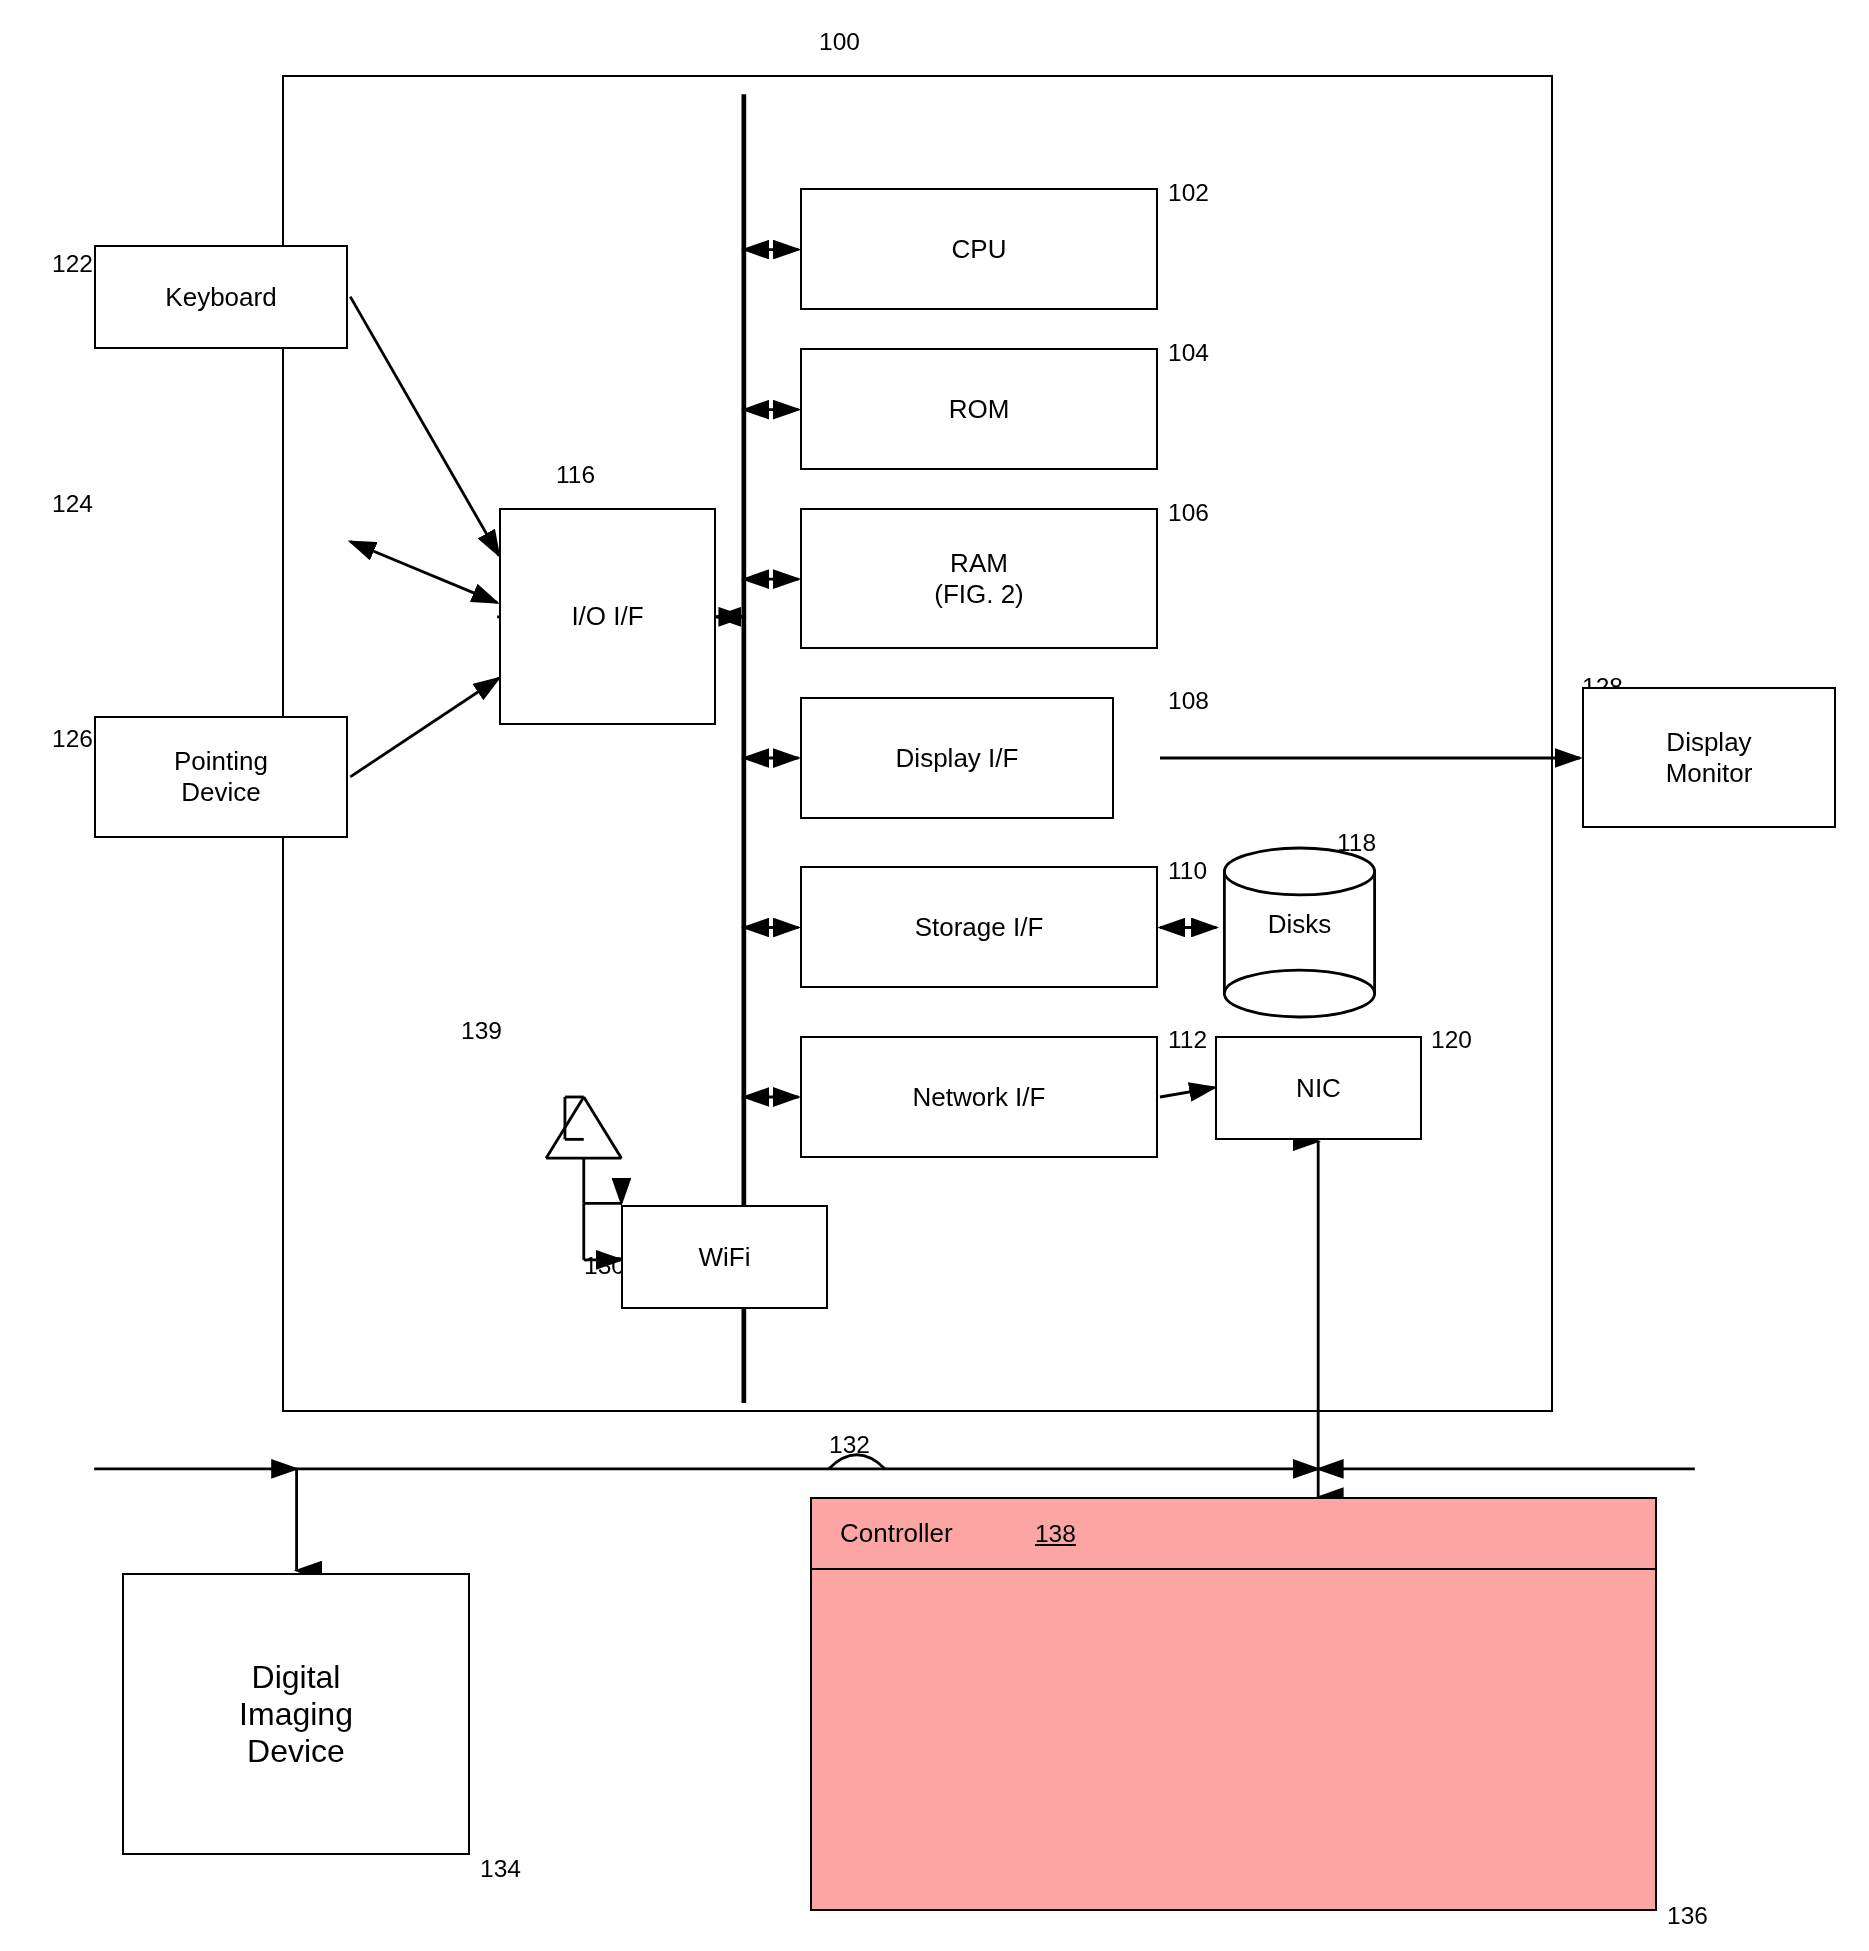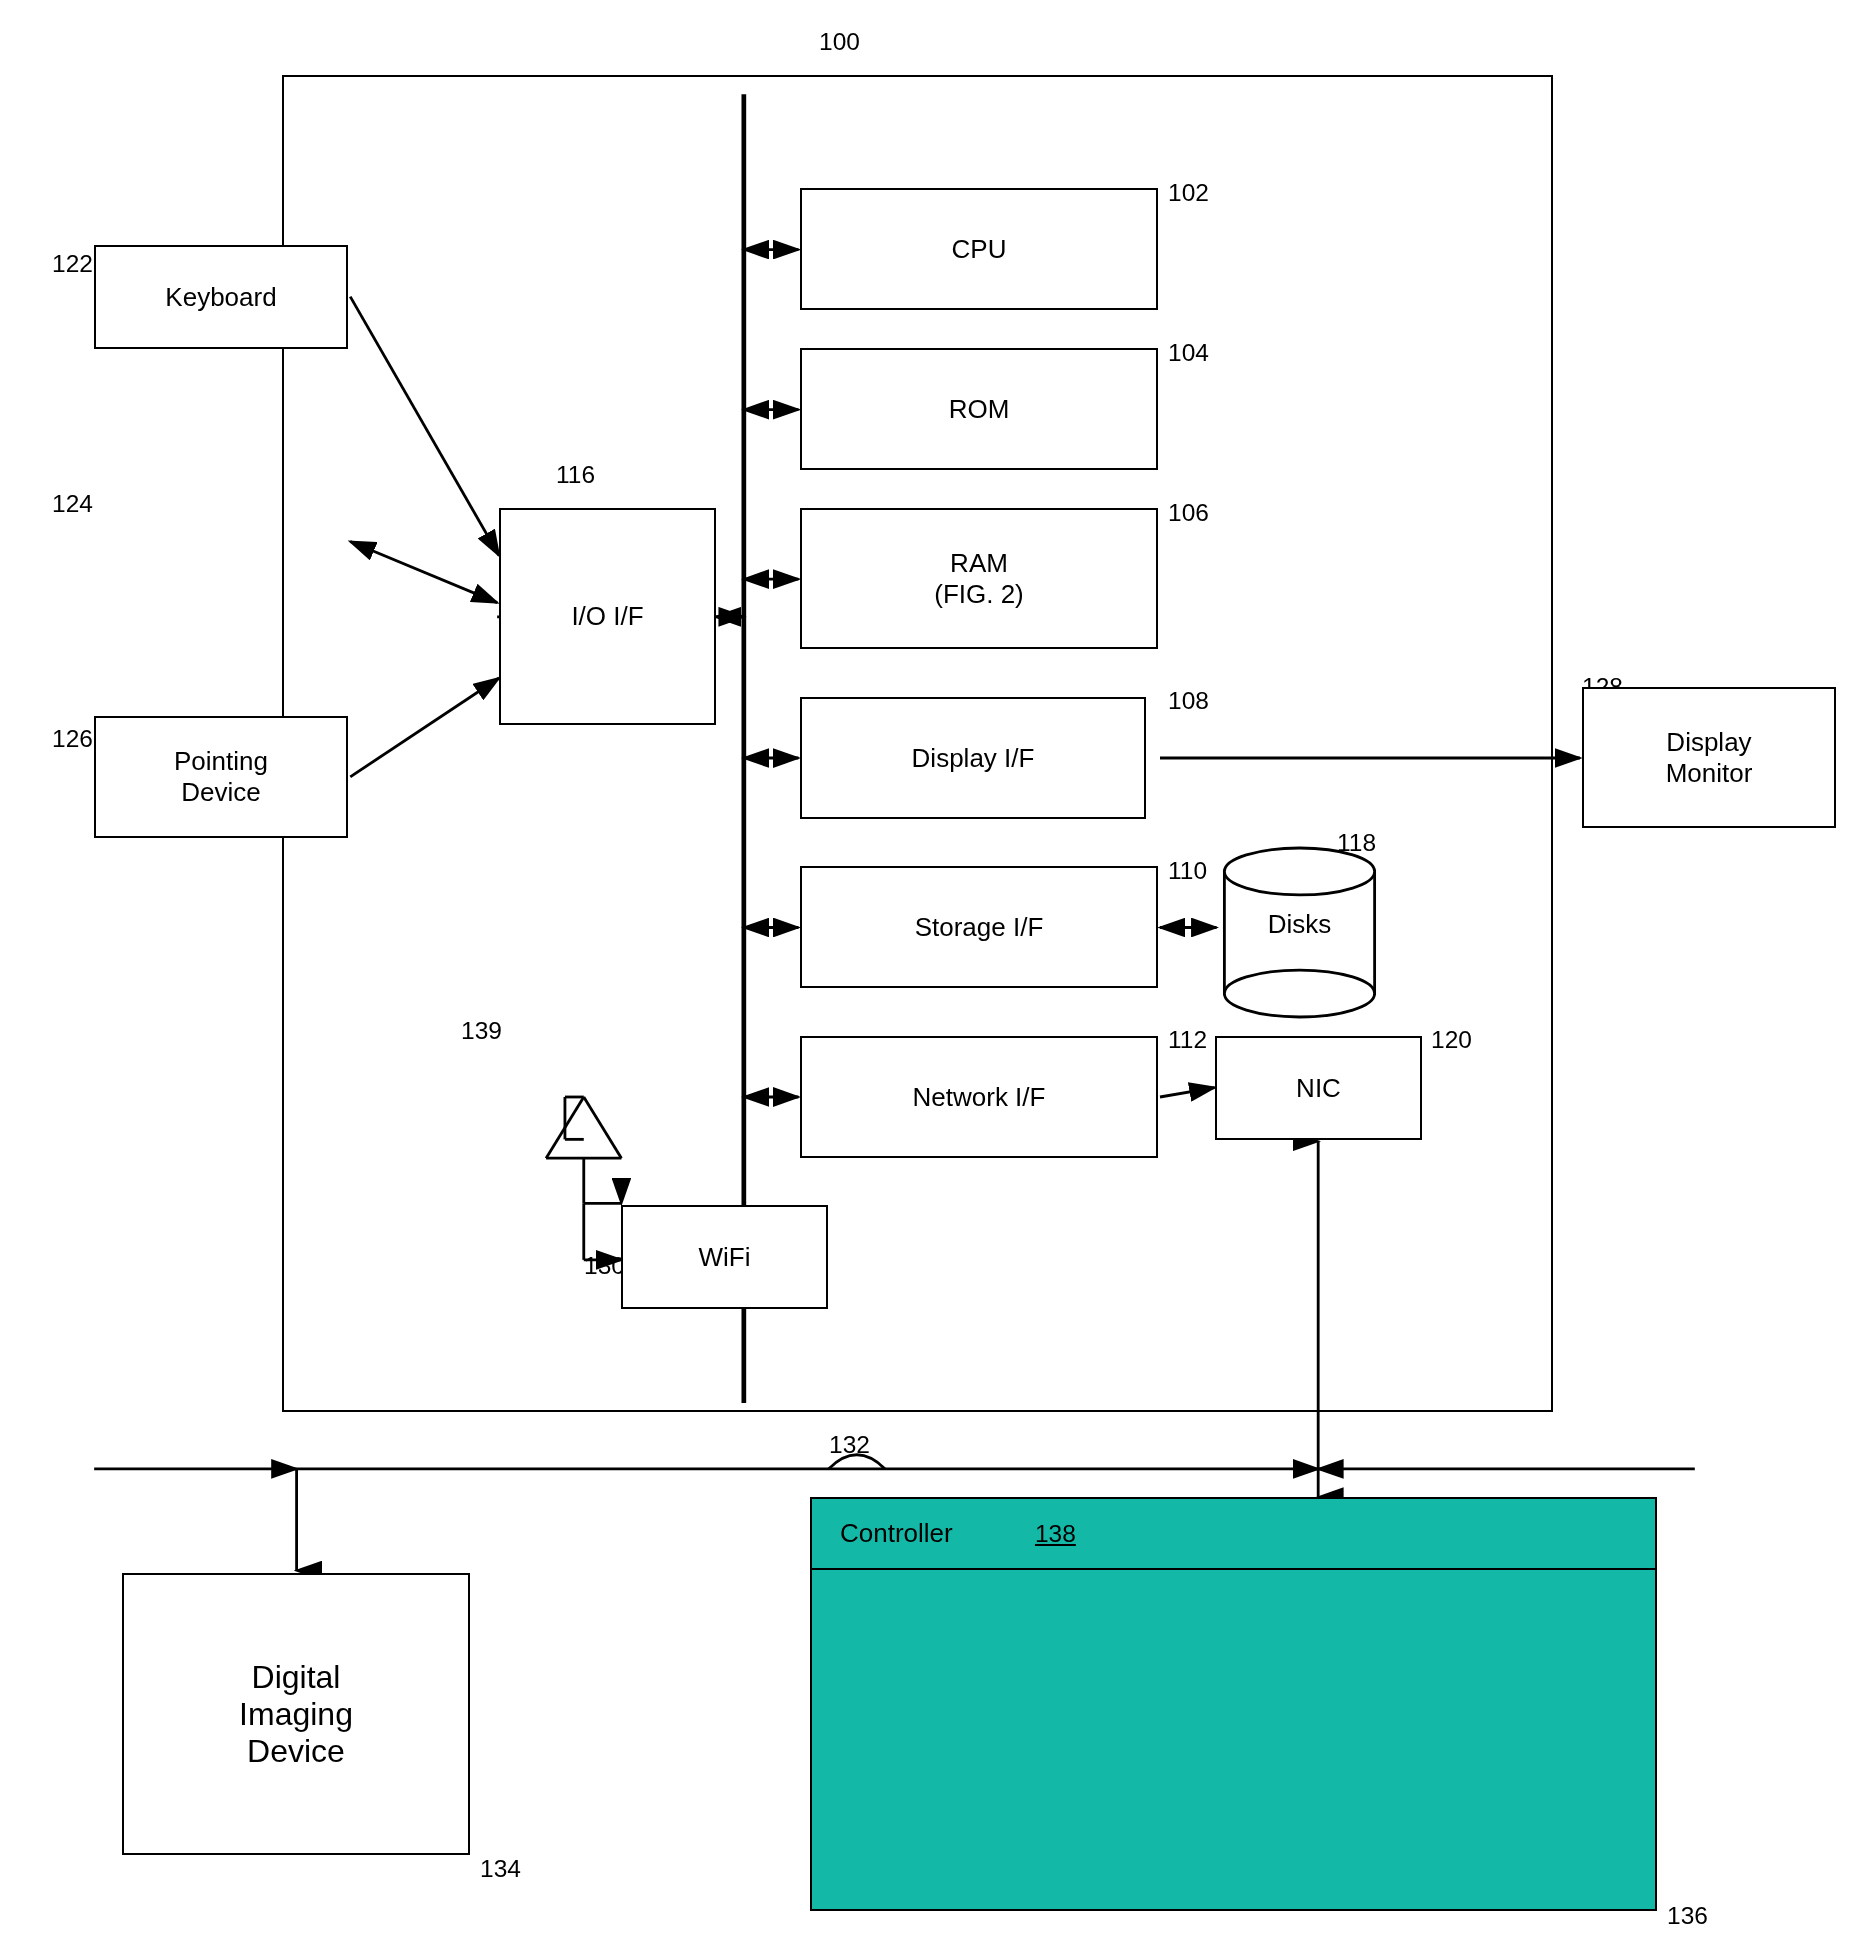--- a/index.html
+++ b/index.html
@@ -60,21 +60,21 @@
     <span>ROM</span>
   </div>
   <div class="ref-num" style="top:339px; left:1168px;">104</div>
 
   <div class="box" style="top:508px; left:800px; width:358px; height:141px; z-index:2; text-align:center;">
     <span style="white-space:pre-line;">RAM
 (FIG. 2)</span>
   </div>
   <div class="ref-num" style="top:499px; left:1168px;">106</div>
 
-  <div class="box" style="top:697px; left:800px; width:346px; height:122px; z-index:2;text-align:center;">
+  <div class="box" style="top:697px; left:800px; width:314px; height:122px; z-index:2;text-align:center;">
     <span>Display I/F</span>
   </div>
   <div class="ref-num" style="top:687px; left:1168px;">108</div>
 
   <div class="box" style="top:866px; left:800px; width:358px; height:122px; z-index:2;align-items:center;">
     <span>Storage I/F</span>
   </div>
   <div class="ref-num" style="top:857px; left:1168px;">110</div>
 
   <div class="box" style="top:1036px; left:800px; width:358px; height:122px; z-index:2;">
@@ -129,21 +129,21 @@
   </div>
   <div class="ref-num" style="top:673px; left:1582px;">128</div>
 
   <div class="box" style="top:1573px; left:122px; width:348px; height:282px; z-index:2; text-align:center; font-size:32px;">
     <span style="white-space:pre-line;">Digital
 Imaging
 Device</span>
   </div>
   <div class="ref-num" style="top:1855px; left:480px;">134</div>
 
-  <div style="position:absolute; top:1497px; left:810px; width:847px; height:414px; border:2.8px solid #000; z-index:2; background:#14b8a6;">
+  <div style="position:absolute; top:1497px; left:810px; width:847px; height:414px; border:2.8px solid #000; z-index:2; background:#fca5a5;">
 
     <div style="border-bottom:2.8px solid #000; padding:19px 28px; font-size:26px;">
       <span>Controller</span>
       <span style="font-size:24.5px; text-decoration:underline; margin-left:75px;">138</span>
     </div>
 
   </div>
   <div class="ref-num" style="top:1902px; left:1667px;">136</div>
 
   <div class="ref-num" style="top:1431px; left:829px;">132</div>

